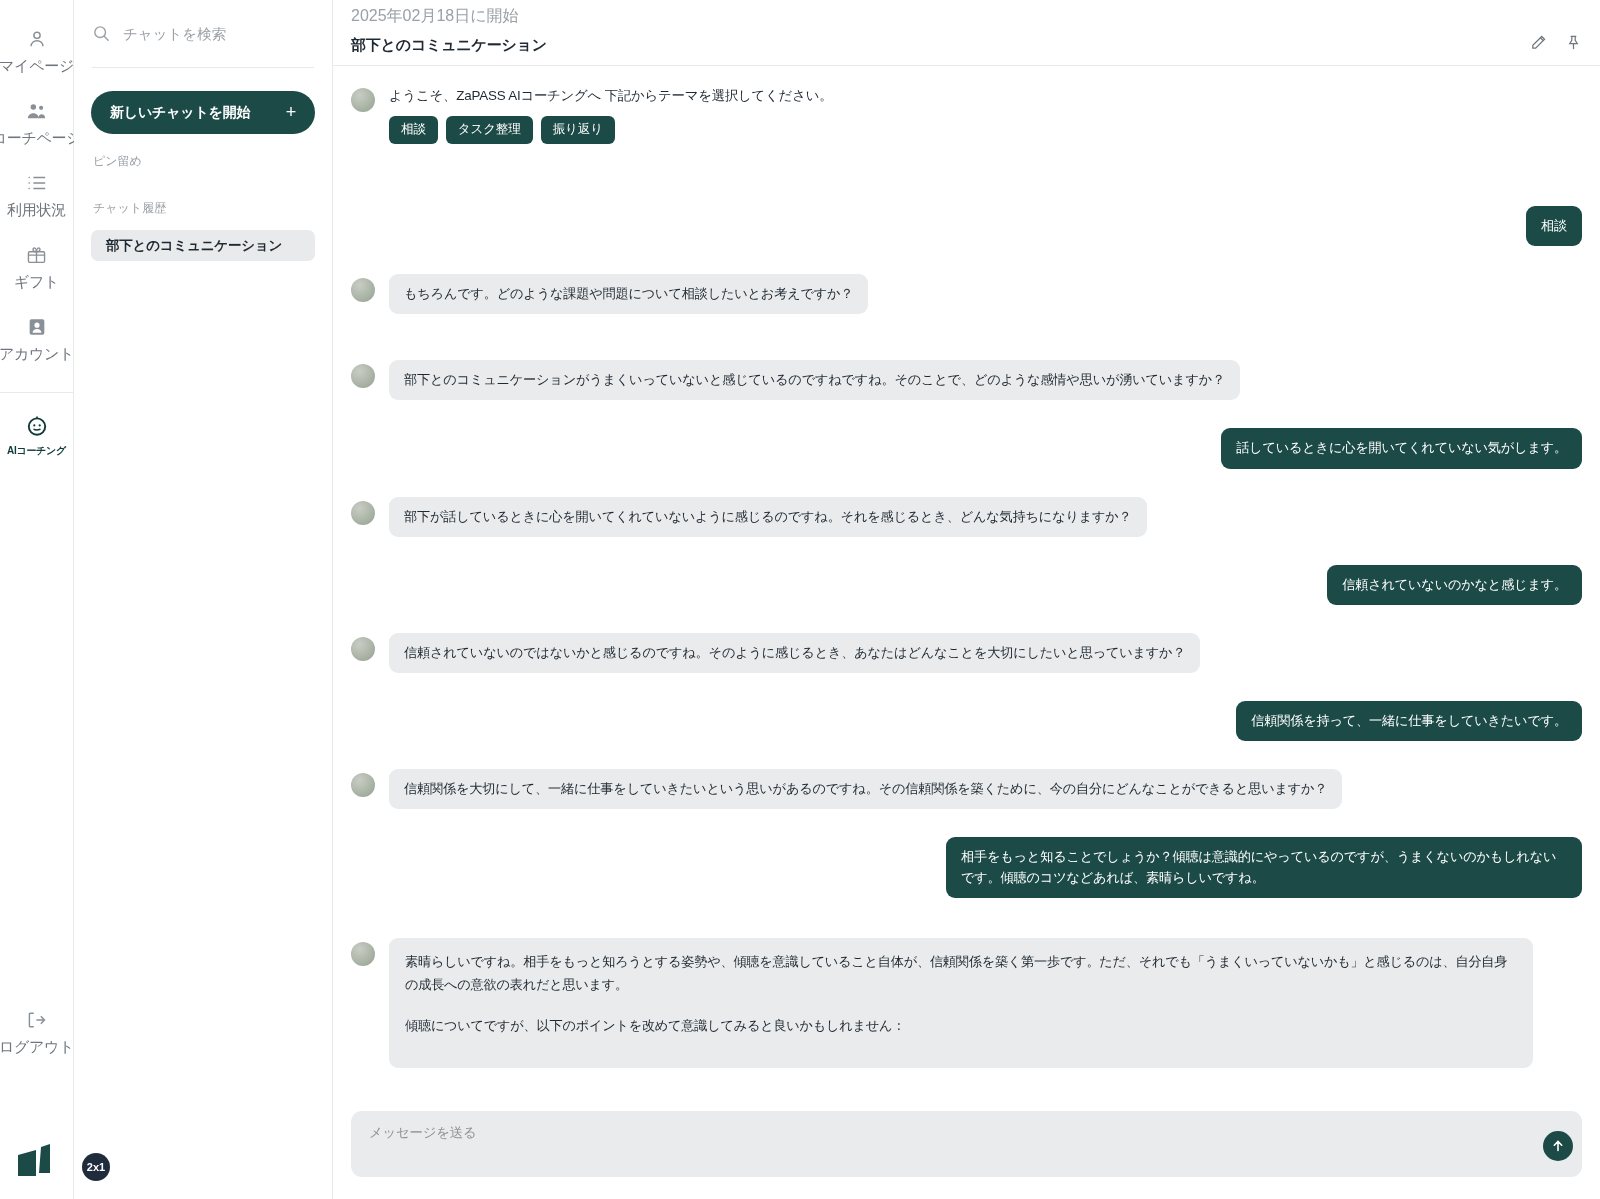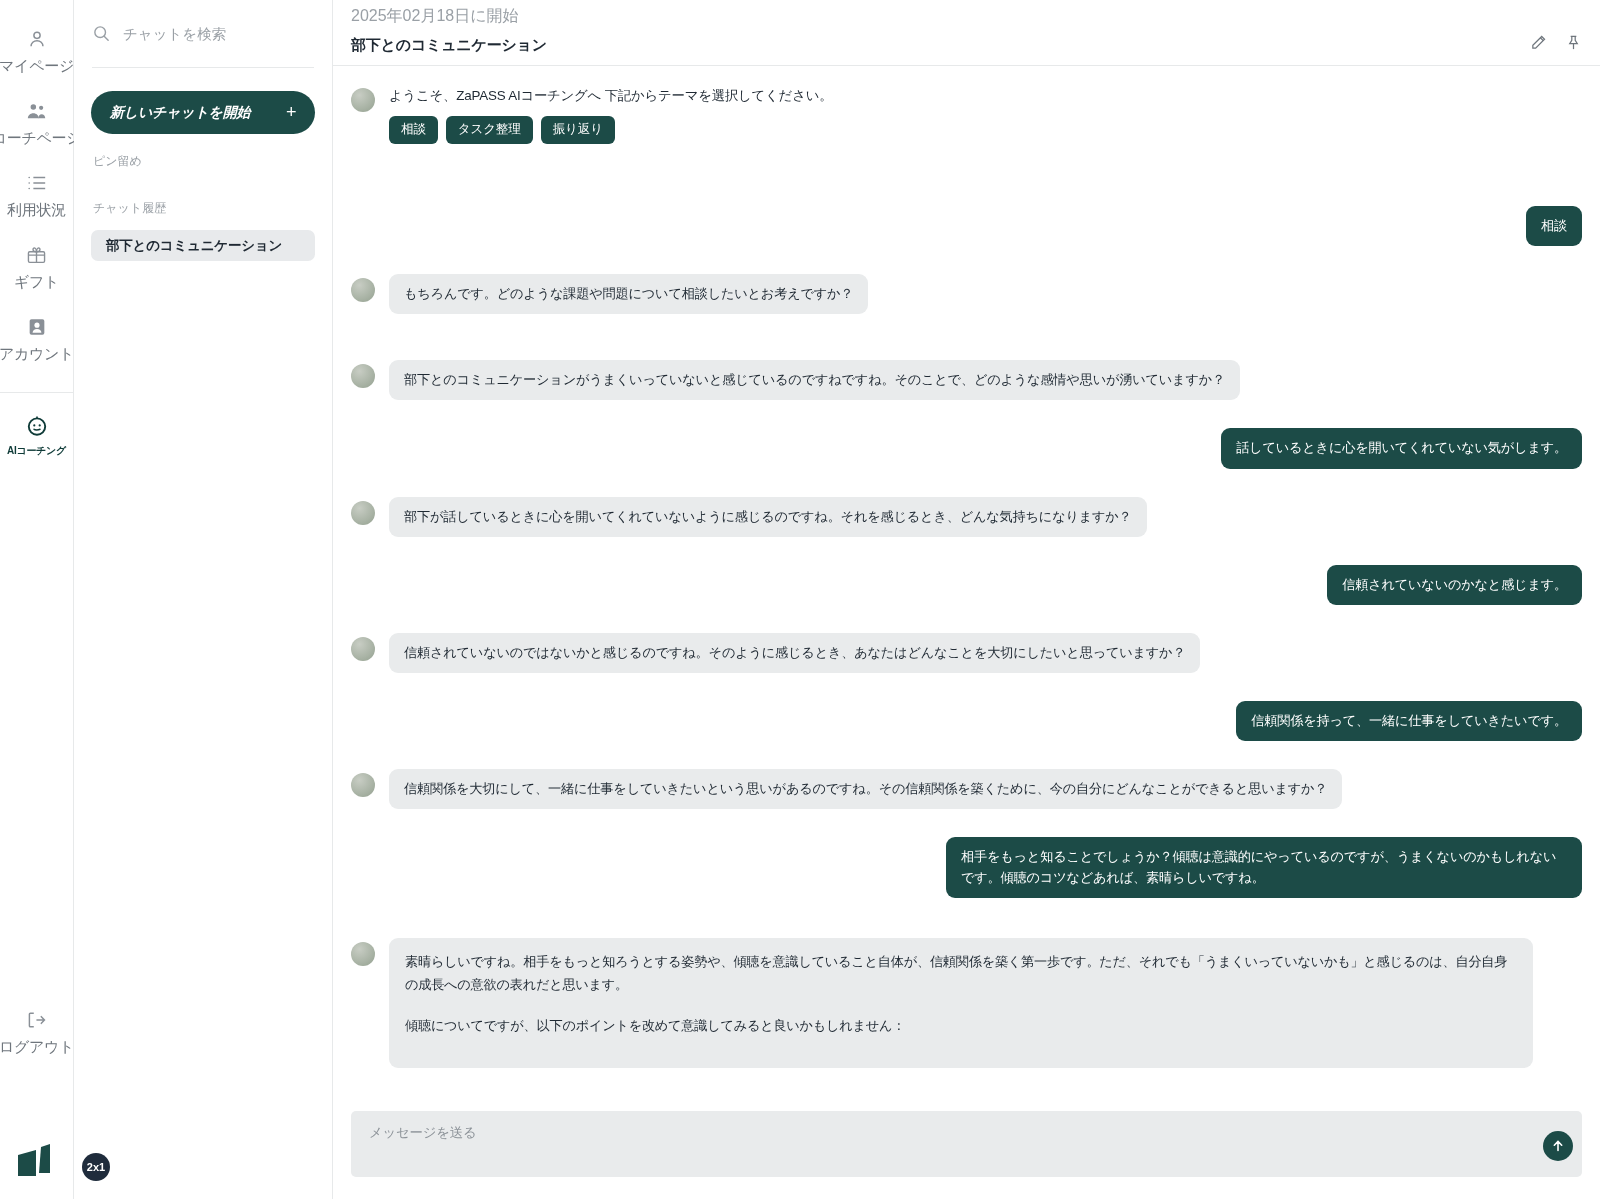--- a/index.html
+++ b/index.html
@@ -72,21 +72,20 @@
   .newchat-btn {
     margin-top: 23px;
     width: 100%; height: 43px;
     background: #1c4b47; color: #ffffff;
     border: none; border-radius: 22px;
     display: flex; align-items: center; justify-content: space-between;
     padding: 0 19px;
     font-family: inherit; font-size: 14px; font-weight: bold;
     cursor: pointer;
     letter-spacing: -0.2px;
-    font-style: italic;
   }
   .newchat-btn .plus { font-size: 18px; font-weight: normal; }
   .list-section-label {
     font-size: 12px; color: #9aa0a6; margin-top: 19px; padding-left: 2px;
   }
   .list-section-label.history { margin-top: 30px; }
   .chat-item {
     margin-top: 13px;
     height: 31px;
     display: flex; align-items: center;
@@ -175,21 +174,21 @@
 
   
   .composer-wrap {
     background: #ffffff;
     padding: 14px 18px 22px 18px;
     position: relative;
     flex: 0 0 auto;
   }
   .composer {
     background: #e9ebec;
-    border-radius: 5px;
+    border-radius: 11px;
     min-height: 66px;
     padding: 13px 62px 13px 18px;
     font-size: 13.4px; color: #8d9399;
     letter-spacing: -0.2px;
   }
   .send-btn {
     position: absolute; right: 27px; bottom: 38px;
     width: 30px; height: 30px; border-radius: 50%;
     background: #1c4b47; color: #ffffff;
     border: none; cursor: pointer;

